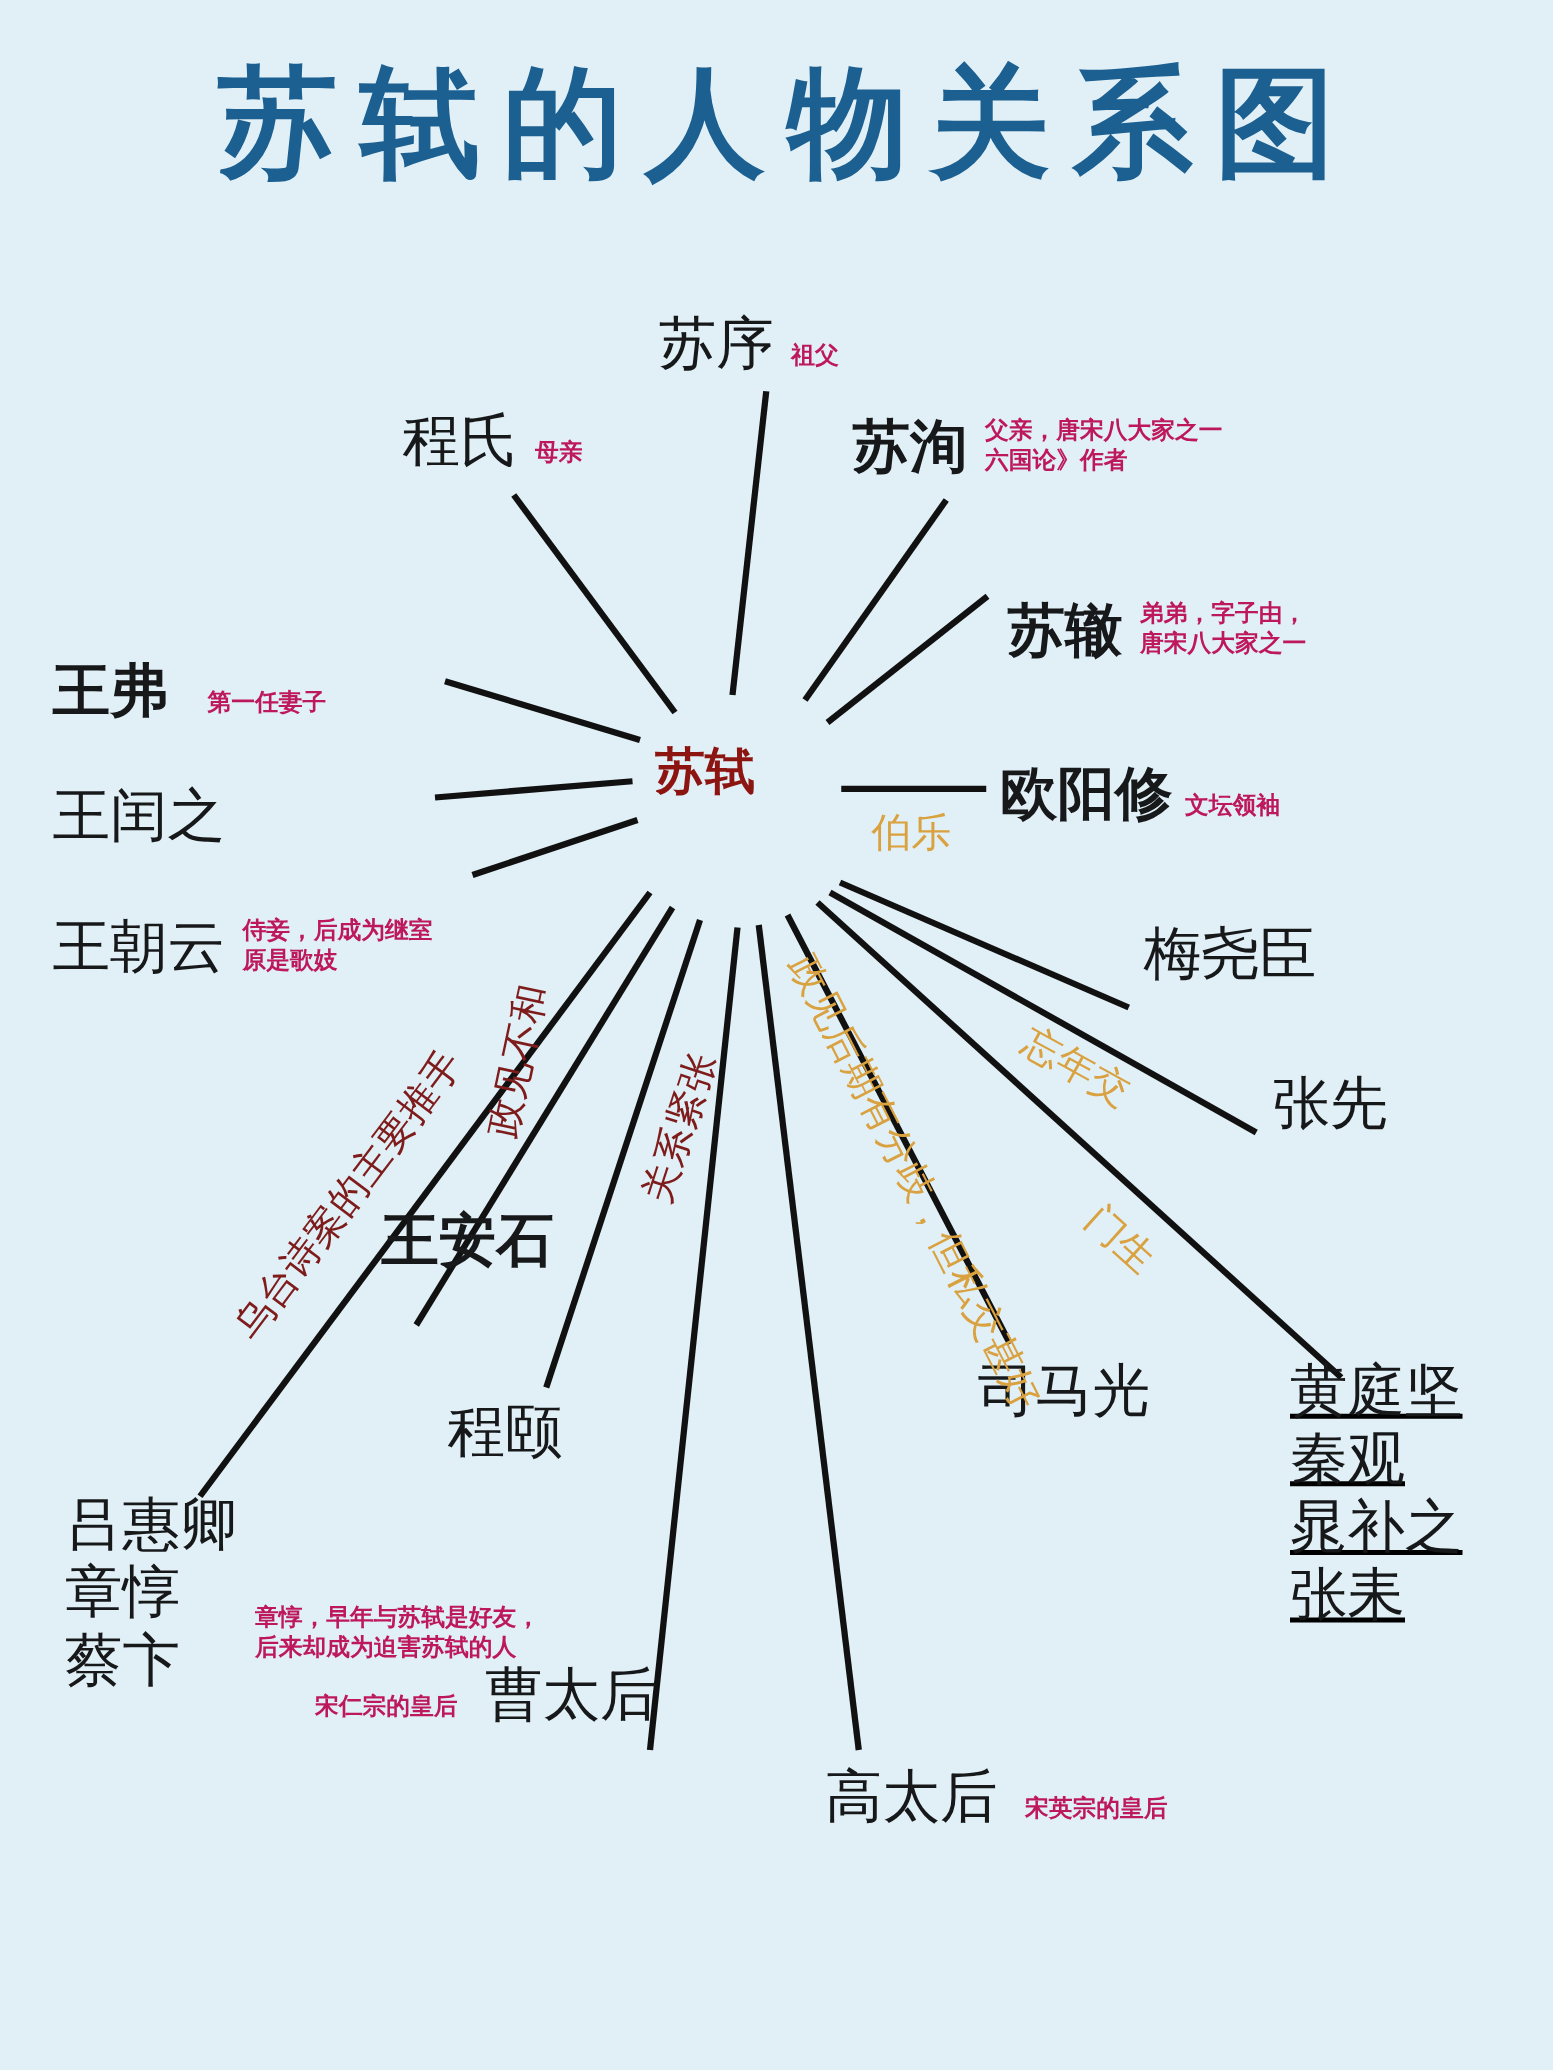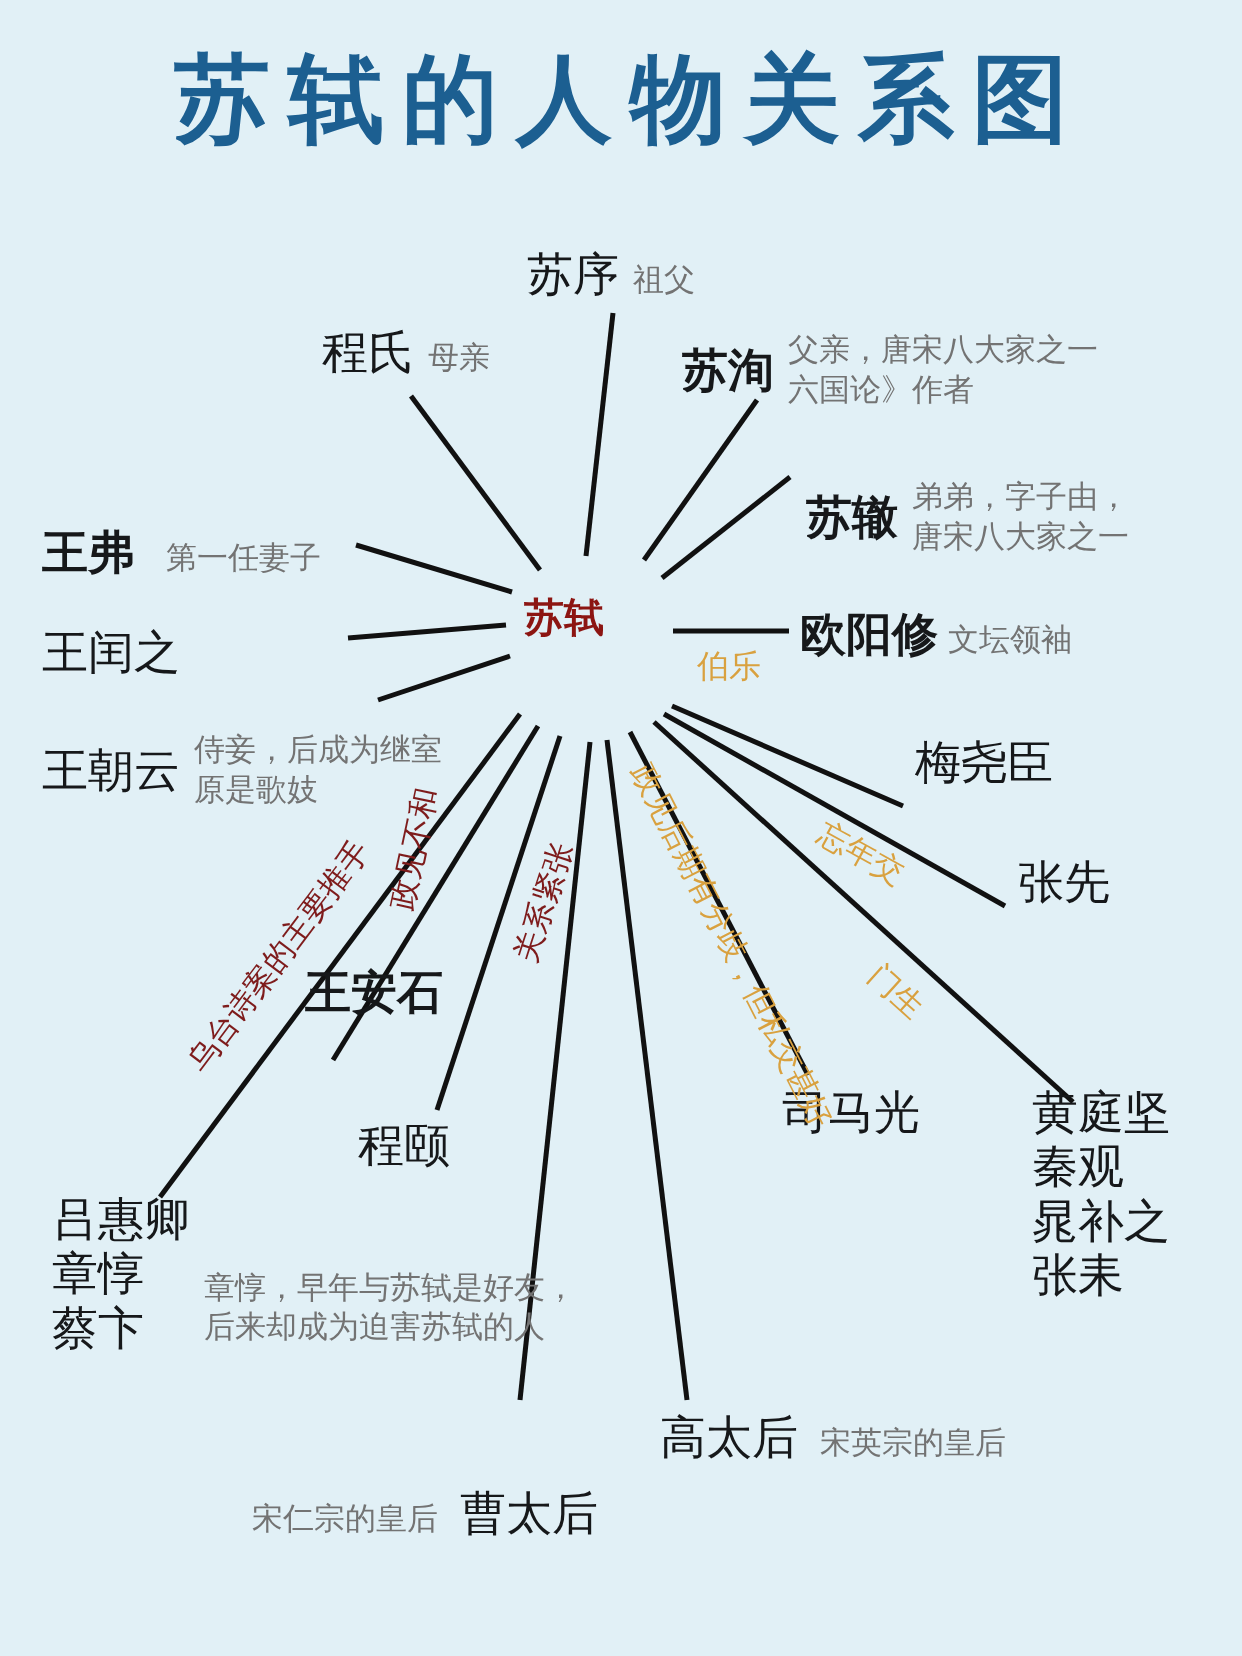--- a/index.html
+++ b/index.html
@@ -54,23 +54,23 @@
   }
   .name.bold {
     font-weight: bold;
   }
   .name.center {
     color: #8c1512;
     font-size: 40px;
     font-weight: bold;
   }
   .note {
-    color: #737373;
-    font-size: 31px;
-    font-weight: normal;
+    color: #be185d;
+    font-size: 19px;
+    font-weight: bold;
     line-height: 1.28;
   }
   .row {
     display: flex;
     align-items: center;
     gap: 14px;
   }
   .row.base {
     align-items: baseline;
   }
@@ -199,21 +199,21 @@
   </div>
 
   <div class="node" style="left:915px; top:735px;">
     <span class="name">梅尧臣</span>
   </div>
 
   <div class="node" style="left:1018px; top:855px;">
     <span class="name">张先</span>
   </div>
 
-  <div class="node" style="left:1032px; top:1085px;">
+  <div class="node" style="left:1032px; top:1085px;text-decoration:underline;">
     <div class="name">黄庭坚</div>
     <div class="name">秦观</div>
     <div class="name">晁补之</div>
     <div class="name">张耒</div>
   </div>
 
   <div class="node" style="left:782px; top:1085px;">
     <span class="name">司马光</span>
   </div>
 
@@ -232,21 +232,21 @@
         <div class="name">章惇</div>
         <div class="name">蔡卞</div>
       </span>
       <span class="stack" style="padding-top:68px;">
         <div class="note">章惇，早年与苏轼是好友，</div>
         <div class="note">后来却成为迫害苏轼的人</div>
       </span>
     </div>
   </div>
 
-  <div class="node" style="left:252px; top:1486px;text-align:center;">
+  <div class="node" style="left:252px; top:1328px;text-align:center;">
     <div class="row base" style="gap:22px;">
       <span class="note">宋仁宗的皇后</span>
       <span class="name">曹太后</span>
     </div>
   </div>
 
   <div class="node" style="left:660px; top:1410px;">
     <div class="row base" style="gap:22px;">
       <span class="name">高太后</span>
       <span class="note">宋英宗的皇后</span>

